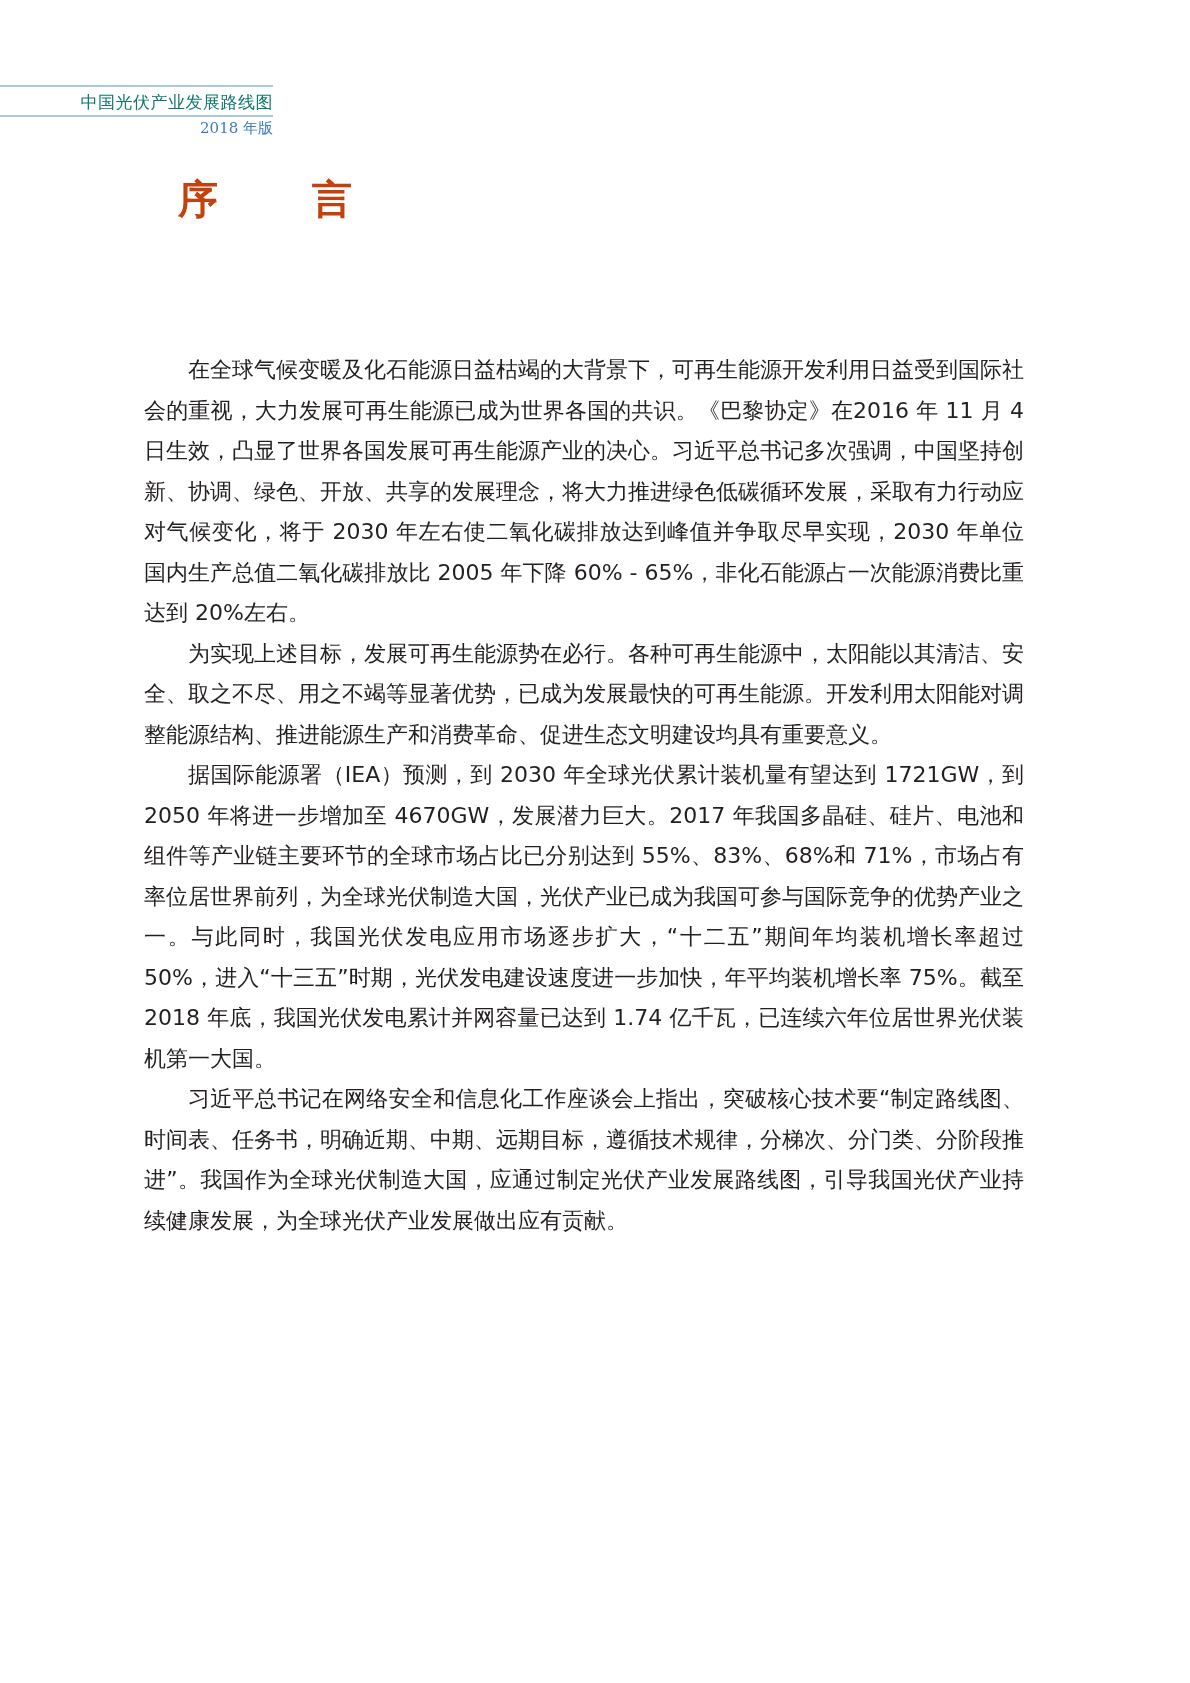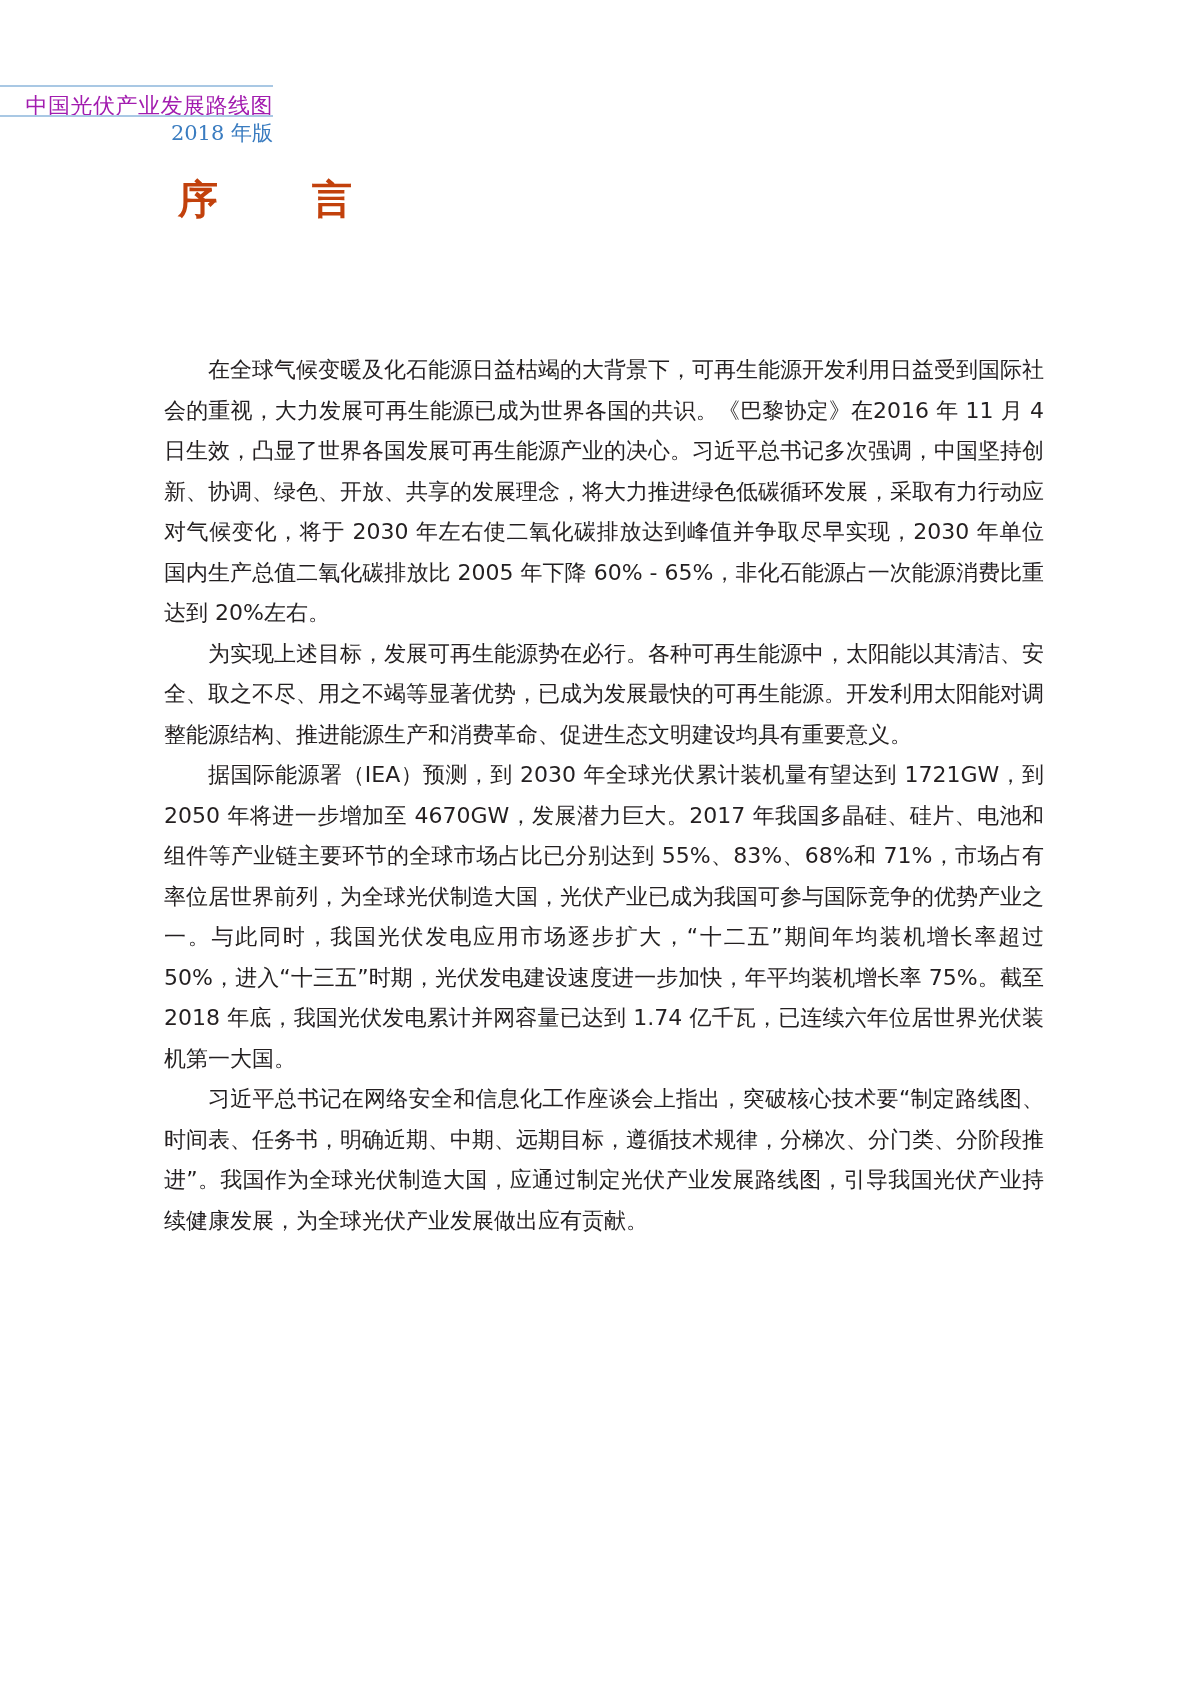--- a/index.html
+++ b/index.html
@@ -1,27 +1,27 @@
 <!DOCTYPE html>
 <html><head>
   <meta charset="utf-8">
   <style>
     html, body { margin: 0; padding: 0; background: #ffffff; }
     body { width: 1190px; height: 1683px; position: relative; overflow: hidden;
            font-family: "DejaVu Sans", sans-serif; color: #231f20; }
     .hdr-line { position: absolute; left: 0; width: 273px; height: 2px; background: #a9c8e4; }
     .hdr-line.top { top: 85px; }
     .hdr-line.mid { top: 115px; }
-    .hdr-title { position: absolute; top: 91px; right: 917px; font-size: 22px; color: #a21caf;
+    .hdr-title { position: absolute; top: 91px; right: 917px; font-size: 17px; color: #0f766e;
                  white-space: nowrap; letter-spacing: 0.5px; }
-    .hdr-edition { position: absolute; top: 119px; right: 917px; font-size: 21px; color: #3a7cc0;
+    .hdr-edition { position: absolute; top: 119px; right: 917px; font-size: 15px; color: #3a7cc0;
                    font-family: "DejaVu Serif", serif; white-space: nowrap; }
     .page-title { position: absolute; top: 172px; left: 178px; font-size: 40px; font-weight: bold;
                   color: #c2410c; letter-spacing: 40px; white-space: nowrap; }
-    .body-text { position: absolute; top: 350px; left: 164px; width: 880px; font-size: 22px;
+    .body-text { position: absolute; top: 350px; left: 144px; width: 880px; font-size: 22px;
                  line-height: 40.5px; color: #231f20; text-align: justify; }
     .body-text p { margin: 0; text-indent: 2em; }
   </style>
 </head>
 <body>
 
 <div class="hdr-line top"></div>
 <div class="hdr-title">中国光伏产业发展路线图</div>
 <div class="hdr-line mid"></div>
 <div class="hdr-edition">2018 年版</div>

